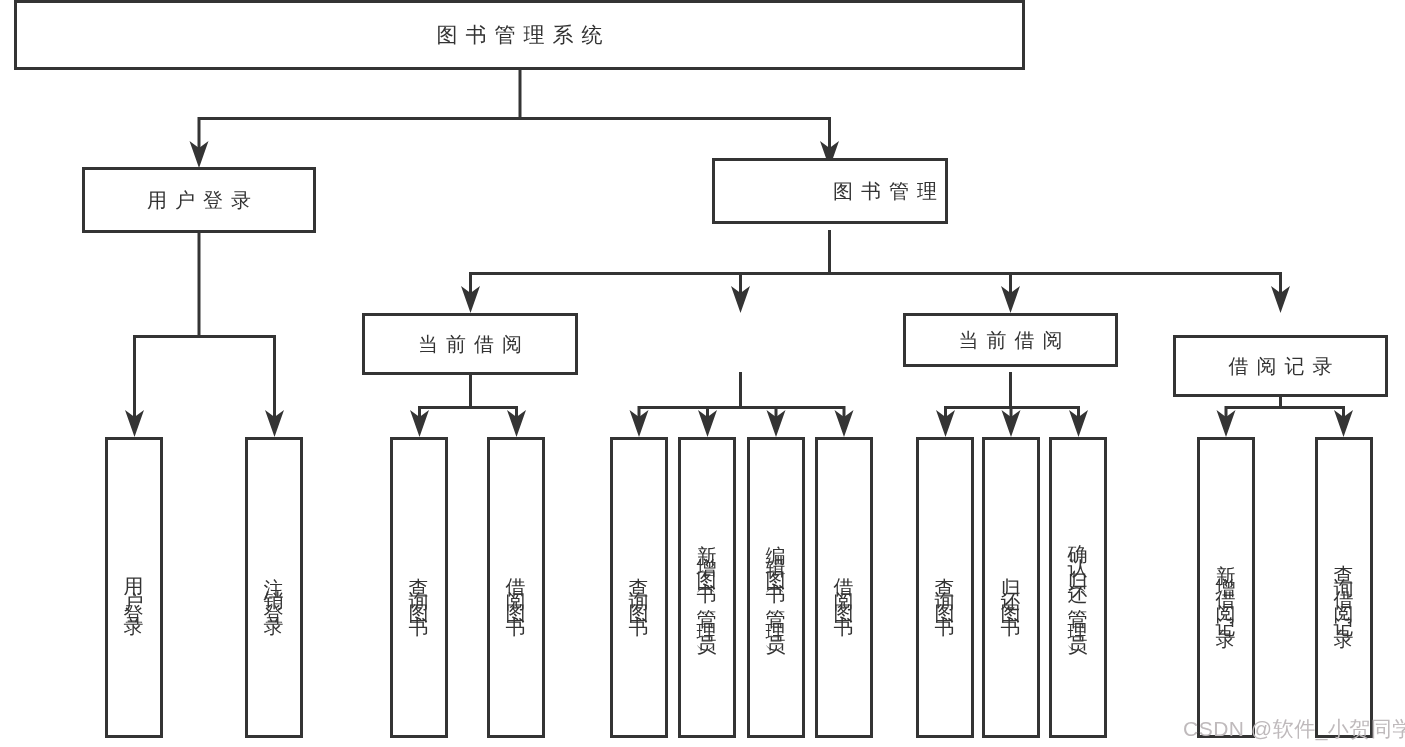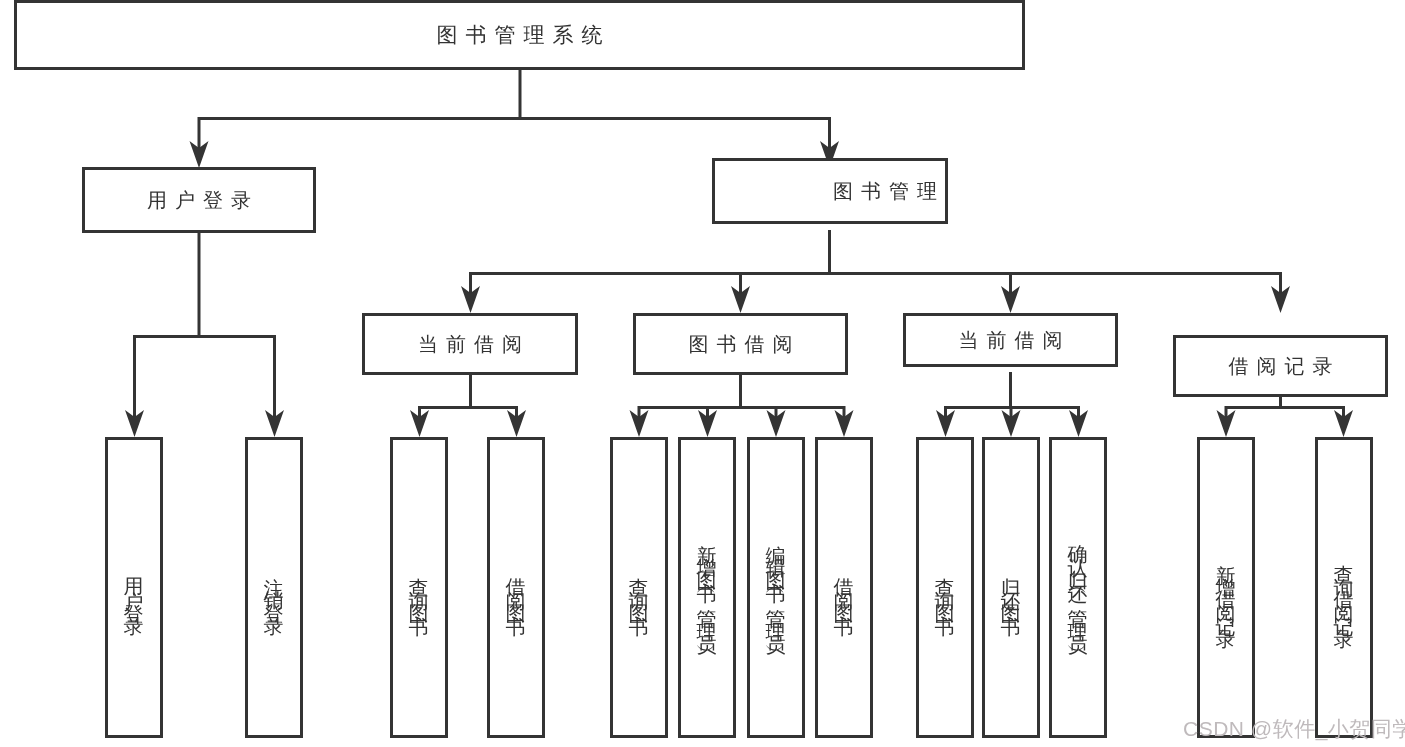--- a/index.html
+++ b/index.html
@@ -124,23 +124,20 @@
   <div class="node" style="left:82px; top:167px; width:234px; height:66px;">
     <span class="hlabel">用户登录</span>
   </div>
   <div class="node" style="left:712px; top:158px; width:236px; height:66px;justify-content:flex-end;">
     <span class="hlabel">图书管理</span>
   </div>
 
   <div class="node" style="left:362px; top:313px; width:216px; height:62px;">
     <span class="hlabel">当前借阅</span>
   </div>
-  <div class="node" style="left:633px; top:313px; width:215px; height:62px;">
-    <span class="hlabel">图书借阅</span>
-  </div>
   <div class="node" style="left:903px; top:313px; width:215px; height:54px;">
     <span class="hlabel">当前借阅</span>
   </div>
   <div class="node" style="left:1173px; top:313px; width:215px; height:62px;margin-top:22px;">
     <span class="hlabel">借阅记录</span>
   </div>
 
   <div class="node leaf" style="left:105px; top:437px; width:58px; height:301px;">
     <span class="vlabel">用户登录</span>
   </div>

